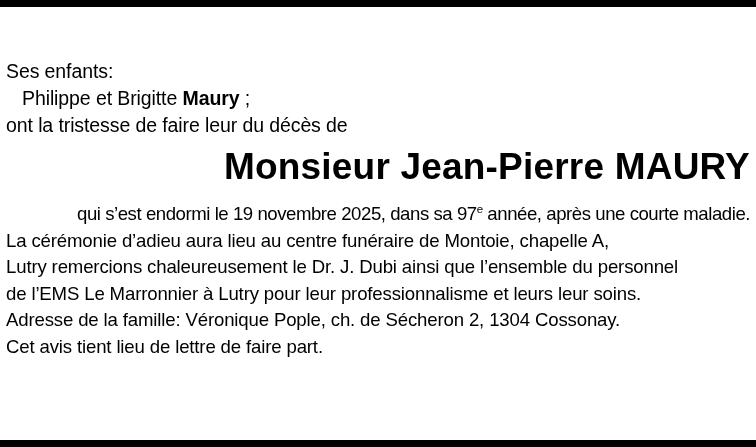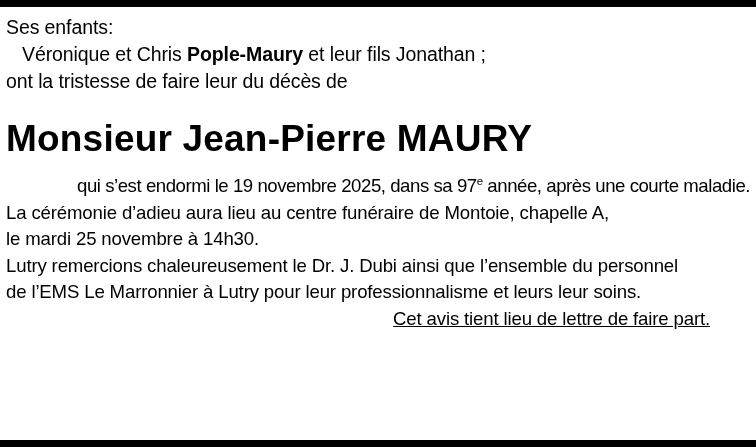--- a/index.html
+++ b/index.html
@@ -14,20 +14,21 @@
     color: #000000;
     overflow: hidden;
   }
   .notice {
     position: relative;
     width: 756px;
     height: 447px;
     box-sizing: border-box;
     display: flex;
     flex-direction: column;
+    gap: 44px;
   }
   .rule {
     width: 100%;
     background: #000000;
     flex: 0 0 auto;
   }
   .rule-top { height: 7px; }
   .rule-bottom { height: 7px; margin-top: auto; }
   .body-area {
     padding: 7px 6px 0 6px;
@@ -39,73 +40,72 @@
     white-space: nowrap;
     letter-spacing: -0.1px;
   }
   .indent {
     padding-left: 16px;
   }
   .bold {
     font-weight: bold;
   }
   .deceased-name {
-    text-align: left;
+    text-align: right;
     font-size: 37px;
     font-weight: bold;
     line-height: 44px;
     letter-spacing: 0.2px;
-    margin: 22px 0 12px 0;
+    margin: 6px 0 12px 0;
     white-space: nowrap;
   }
   .detail {
     font-size: 18.6px;
     line-height: 26.5px;
     white-space: nowrap;
     letter-spacing: -0.15px;
   }
   .detail-first {
     letter-spacing: -0.45px;
     text-align: right;
   }
   .centered {
-    text-align: right;
+    text-align: left;
     padding-right: 40px;
-    text-decoration: underline;
   }
   sup {
     font-size: 0.62em;
     vertical-align: super;
     line-height: 0;
   }
 </style>
 </head>
 <body>
 
 <div class="notice">
 
   <div class="rule rule-top"></div>
 
   <div class="body-area">
 
     <div class="line">Ses enfants:</div>
 
+    <div class="line indent"><span>Philippe et Brigitte </span><span class="bold">Maury</span><span> ;</span></div>
 
-    <div class="line indent"><span>Véronique et Chris </span><span class="bold">Pople-Maury</span><span> et leur fils Jonathan ;</span></div>
 
     <div class="line">ont la tristesse de faire leur du décès de</div>
 
     <div class="deceased-name">Monsieur Jean-Pierre MAURY</div>
 
     <div class="detail detail-first"><span>qui s’est endormi le 19 novembre 2025, dans sa 97</span><sup>e</sup><span> année, après une courte maladie.</span></div>
 
     <div class="detail">La cérémonie d’adieu aura lieu au centre funéraire de Montoie, chapelle A,</div>
-    <div class="detail">le mardi 25 novembre à 14h30.</div>
     <div class="detail">Lutry remercions chaleureusement le Dr. J. Dubi ainsi que l’ensemble du personnel</div>
     <div class="detail">de l’EMS Le Marronnier à Lutry pour leur professionnalisme et leurs leur soins.</div>
+    <div class="detail">Adresse de la famille: Véronique Pople, ch. de Sécheron 2, 1304 Cossonay.</div>
 
     <div class="detail centered">Cet avis tient lieu de lettre de faire part.</div>
 
   </div>
 
   <div class="rule rule-bottom"></div>
 
 </div>
 
 </body></html>

